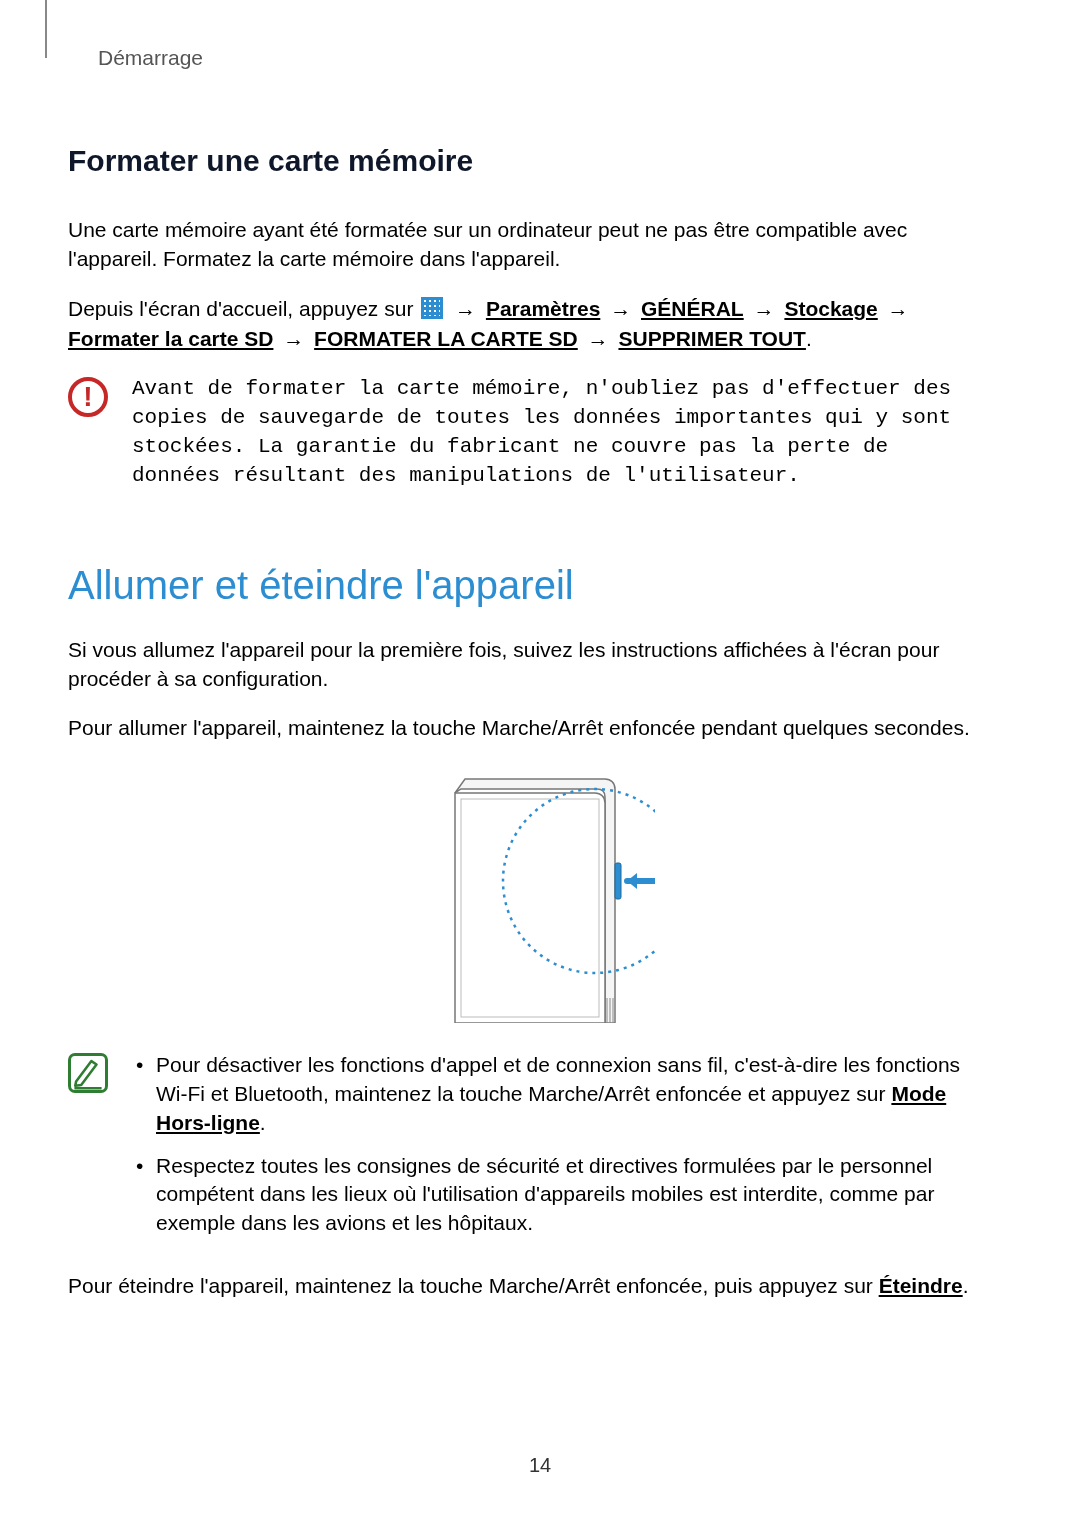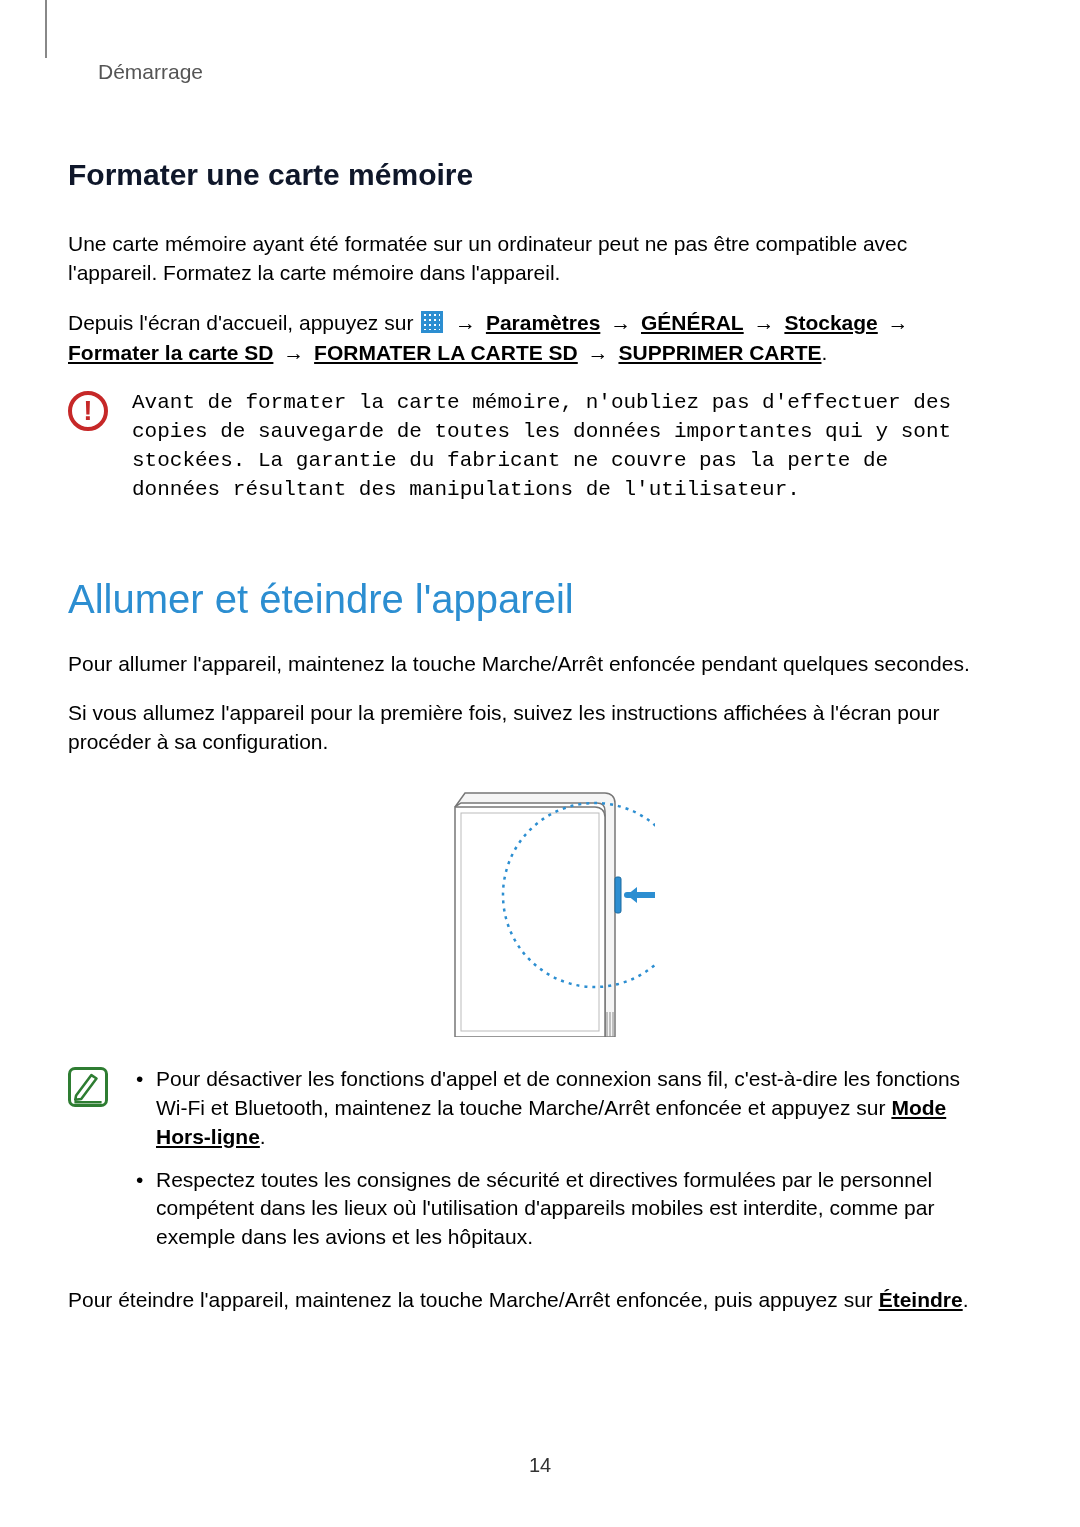--- a/index.html
+++ b/index.html
@@ -9,21 +9,21 @@
     }
     body {
       font-family: -apple-system, BlinkMacSystemFont, "Segoe UI", Helvetica, Arial, sans-serif;
       background: #fff;
       width: 1080px;
       height: 1527px;
       position: relative;
       color: #000;
     }
     .page {
-      padding: 60px 98px 0 68px;
+      padding: 46px 98px 0 68px;
       position: relative;
       height: 100%;
     }
     .header-rule {
       position: absolute;
       top: 0;
       left: 45px;
       width: 2px;
       height: 58px;
       background: #888;
@@ -175,33 +175,33 @@
       <span class="bold">Paramètres</span>
       <span class="arrow">→</span>
       <span class="bold">GÉNÉRAL</span>
       <span class="arrow">→</span>
       <span class="bold">Stockage</span>
       <span class="arrow">→</span>
       <span class="bold">Formater la carte SD</span>
       <span class="arrow">→</span>
       <span class="bold">FORMATER LA CARTE SD</span>
       <span class="arrow">→</span>
-      <span class="bold">SUPPRIMER CARTE</span>.
+      <span class="bold">SUPPRIMER TOUT</span>.
     </p>
 
     <div class="warn-block">
       <div class="warn-icon-wrap">
         <div class="warn-icon">!</div>
       </div>
       <div class="callout-text">Avant de formater la carte mémoire, n'oubliez pas d'effectuer des copies de sauvegarde de toutes les données importantes qui y sont stockées. La garantie du fabricant ne couvre pas la perte de données résultant des manipulations de l'utilisateur.</div>
     </div>
 
     <h1 class="h1">Allumer et éteindre l'appareil</h1>
+    <p class="para">Si vous allumez l'appareil pour la première fois, suivez les instructions affichées à l'écran pour procéder à sa configuration.</p>
     <p class="para">Pour allumer l'appareil, maintenez la touche Marche/Arrêt enfoncée pendant quelques secondes.</p>
-    <p class="para">Si vous allumez l'appareil pour la première fois, suivez les instructions affichées à l'écran pour procéder à sa configuration.</p>
 
     <div class="device-figure">
       <svg width="260" height="260" viewBox="0 0 260 260">
 
         <g transform="translate(60,10)">
           <path d="M 0 20 L 10 6 L 150 6 C 156 6 160 10 160 16 L 160 250 L 150 250 L 150 24 C 150 19 147 16 142 16 L 6 16 Z" fill="#f5f5f5" stroke="#777" stroke-width="1.5"></path>
           <path d="M 0 20 L 140 20 C 146 20 150 24 150 30 L 150 250 L 0 250 Z" fill="#fff" stroke="#777" stroke-width="1.5"></path>
           <rect x="6" y="26" width="138" height="218" fill="none" stroke="#bbb" stroke-width="1"></rect>
           <line x1="152" y1="250" x2="152" y2="225" stroke="#888" stroke-width="1"></line>
           <line x1="155" y1="250" x2="155" y2="225" stroke="#888" stroke-width="1"></line>

